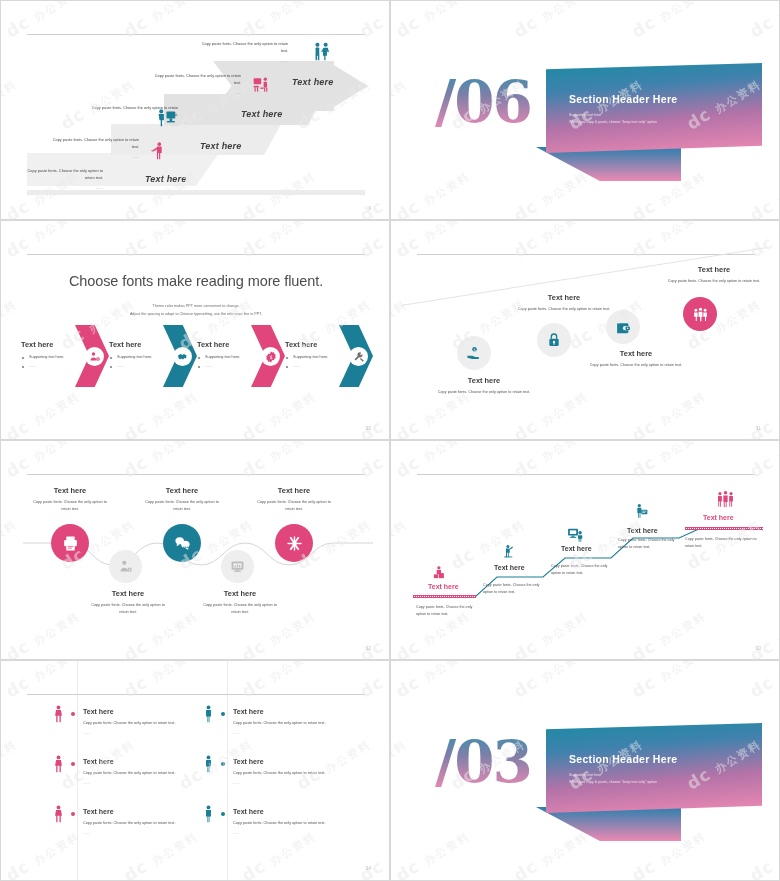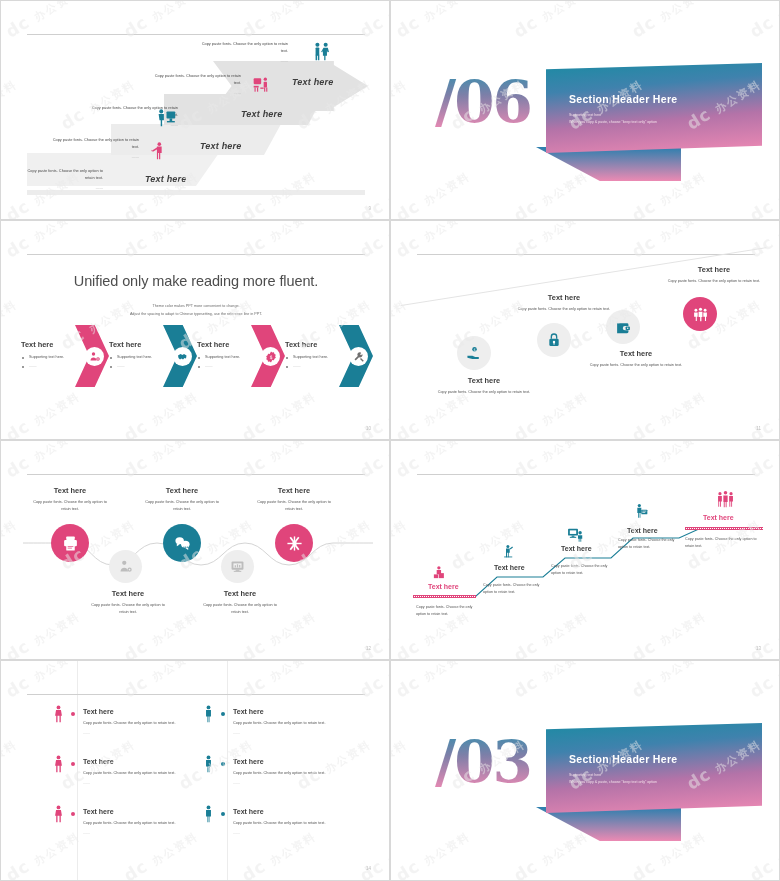--- a/index.html
+++ b/index.html
@@ -360,21 +360,21 @@
           <div class="wmcell" style="left: -63px; top: 92px;">dc <span class="cn">办公资料</span></div>
           <div class="wmcell" style="left: 55px; top: 92px;">dc <span class="cn">办公资料</span></div>
           <div class="wmcell" style="left: 173px; top: 92px;">dc <span class="cn">办公资料</span></div>
           <div class="wmcell" style="left: 291px; top: 92px;">dc <span class="cn">办公资料</span></div>
           <div class="wmcell" style="left: 0px; top: 184px;">dc <span class="cn">办公资料</span></div>
           <div class="wmcell" style="left: 118px; top: 184px;">dc <span class="cn">办公资料</span></div>
           <div class="wmcell" style="left: 236px; top: 184px;">dc <span class="cn">办公资料</span></div>
           <div class="wmcell" style="left: 354px; top: 184px;">dc <span class="cn">办公资料</span></div>
         </div>
       <div class="hr-top"></div>
-      <h1>Unified only make reading more fluent.</h1>
+      <h1>Choose fonts make reading more fluent.</h1>
       <div class="sub">
         <div>Theme color makes PPT more convenient to change.</div>
         <div>Adjust the spacing to adapt to Chinese typesetting, use the reference line in PPT.</div>
       </div>
 
       <div class="row">
 
         <div class="cell" style="left:0px;">
           <div class="chev pink"></div>
           <div class="cbadge">

